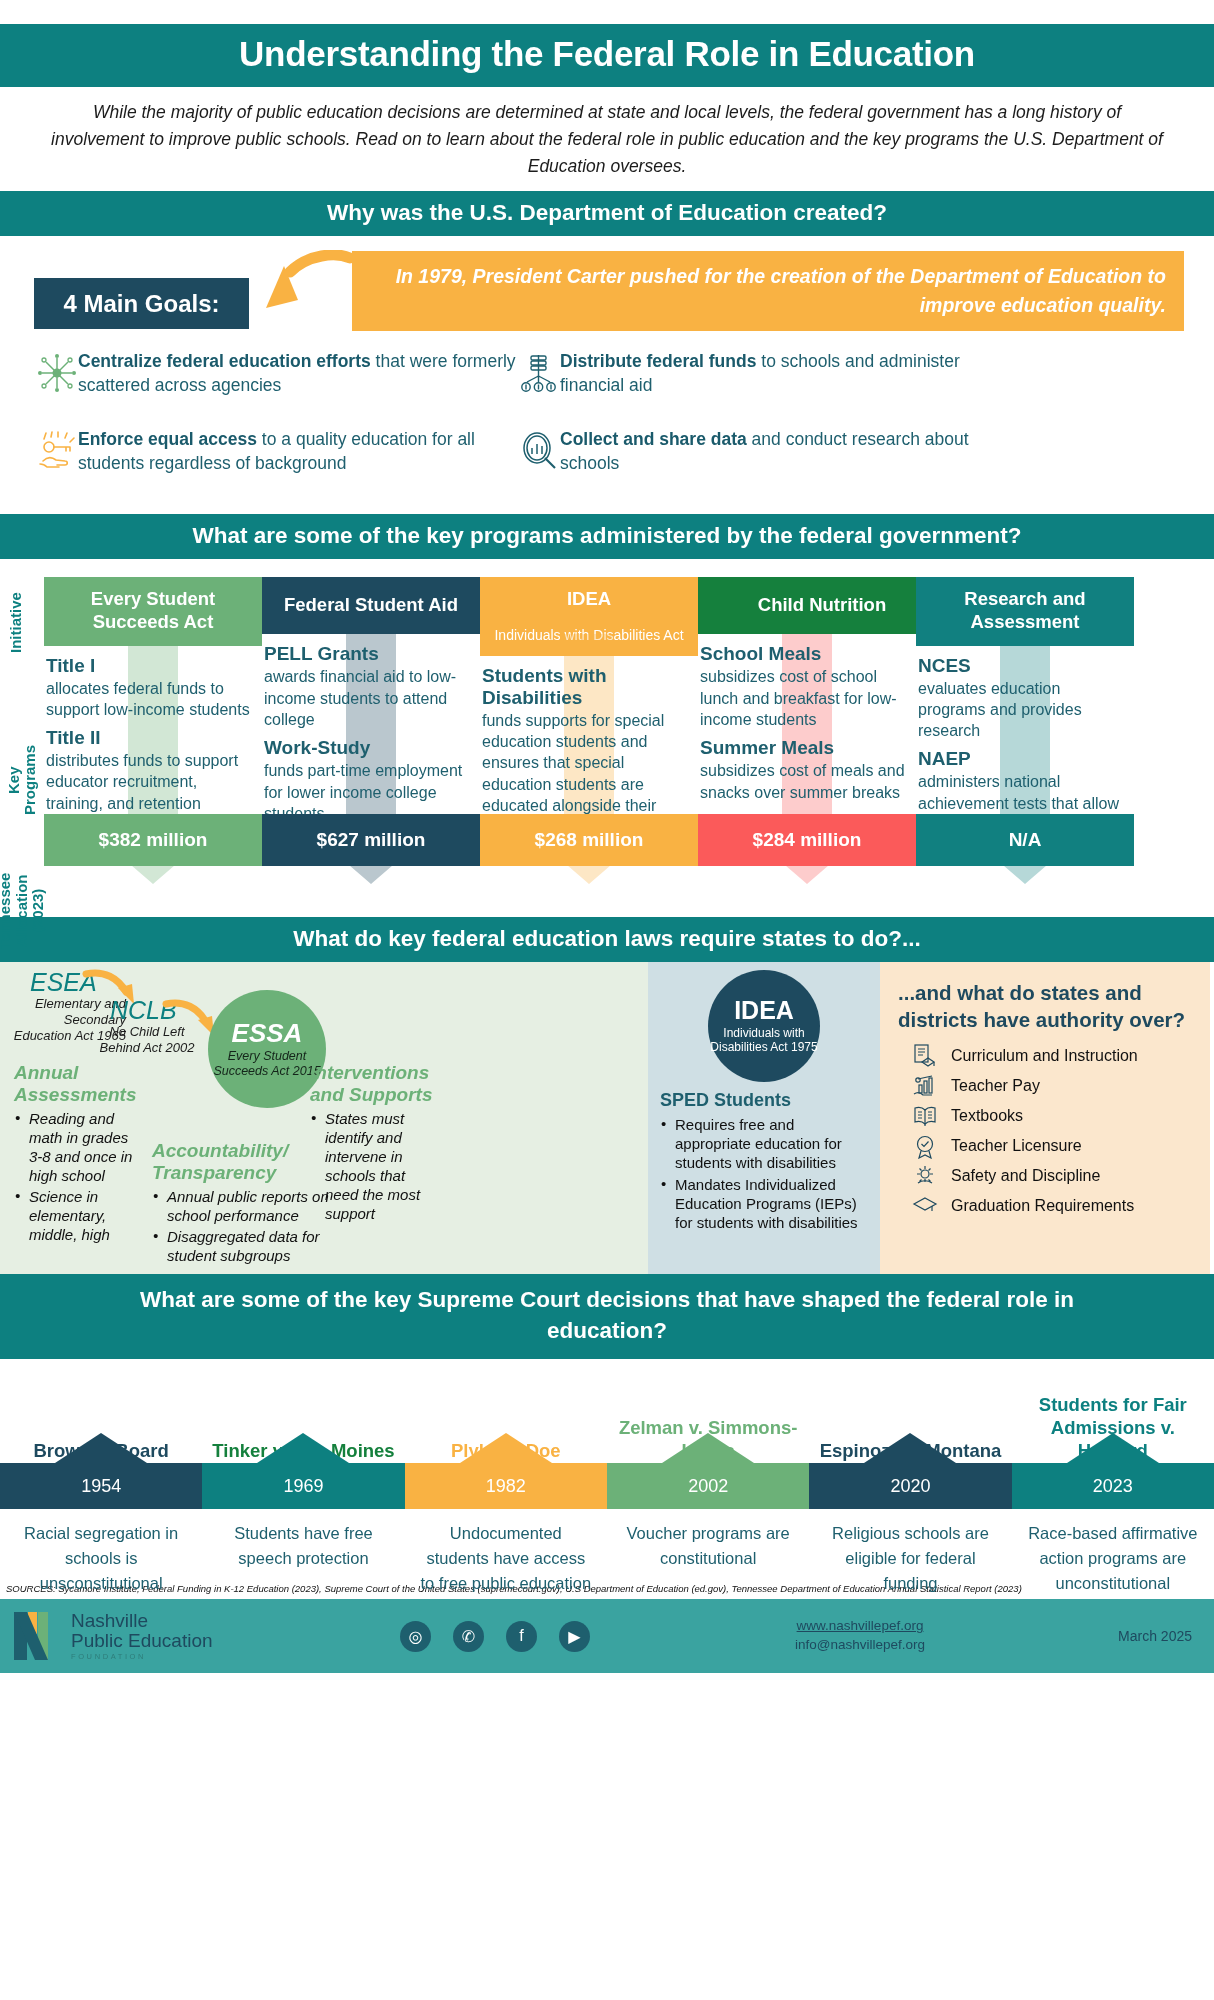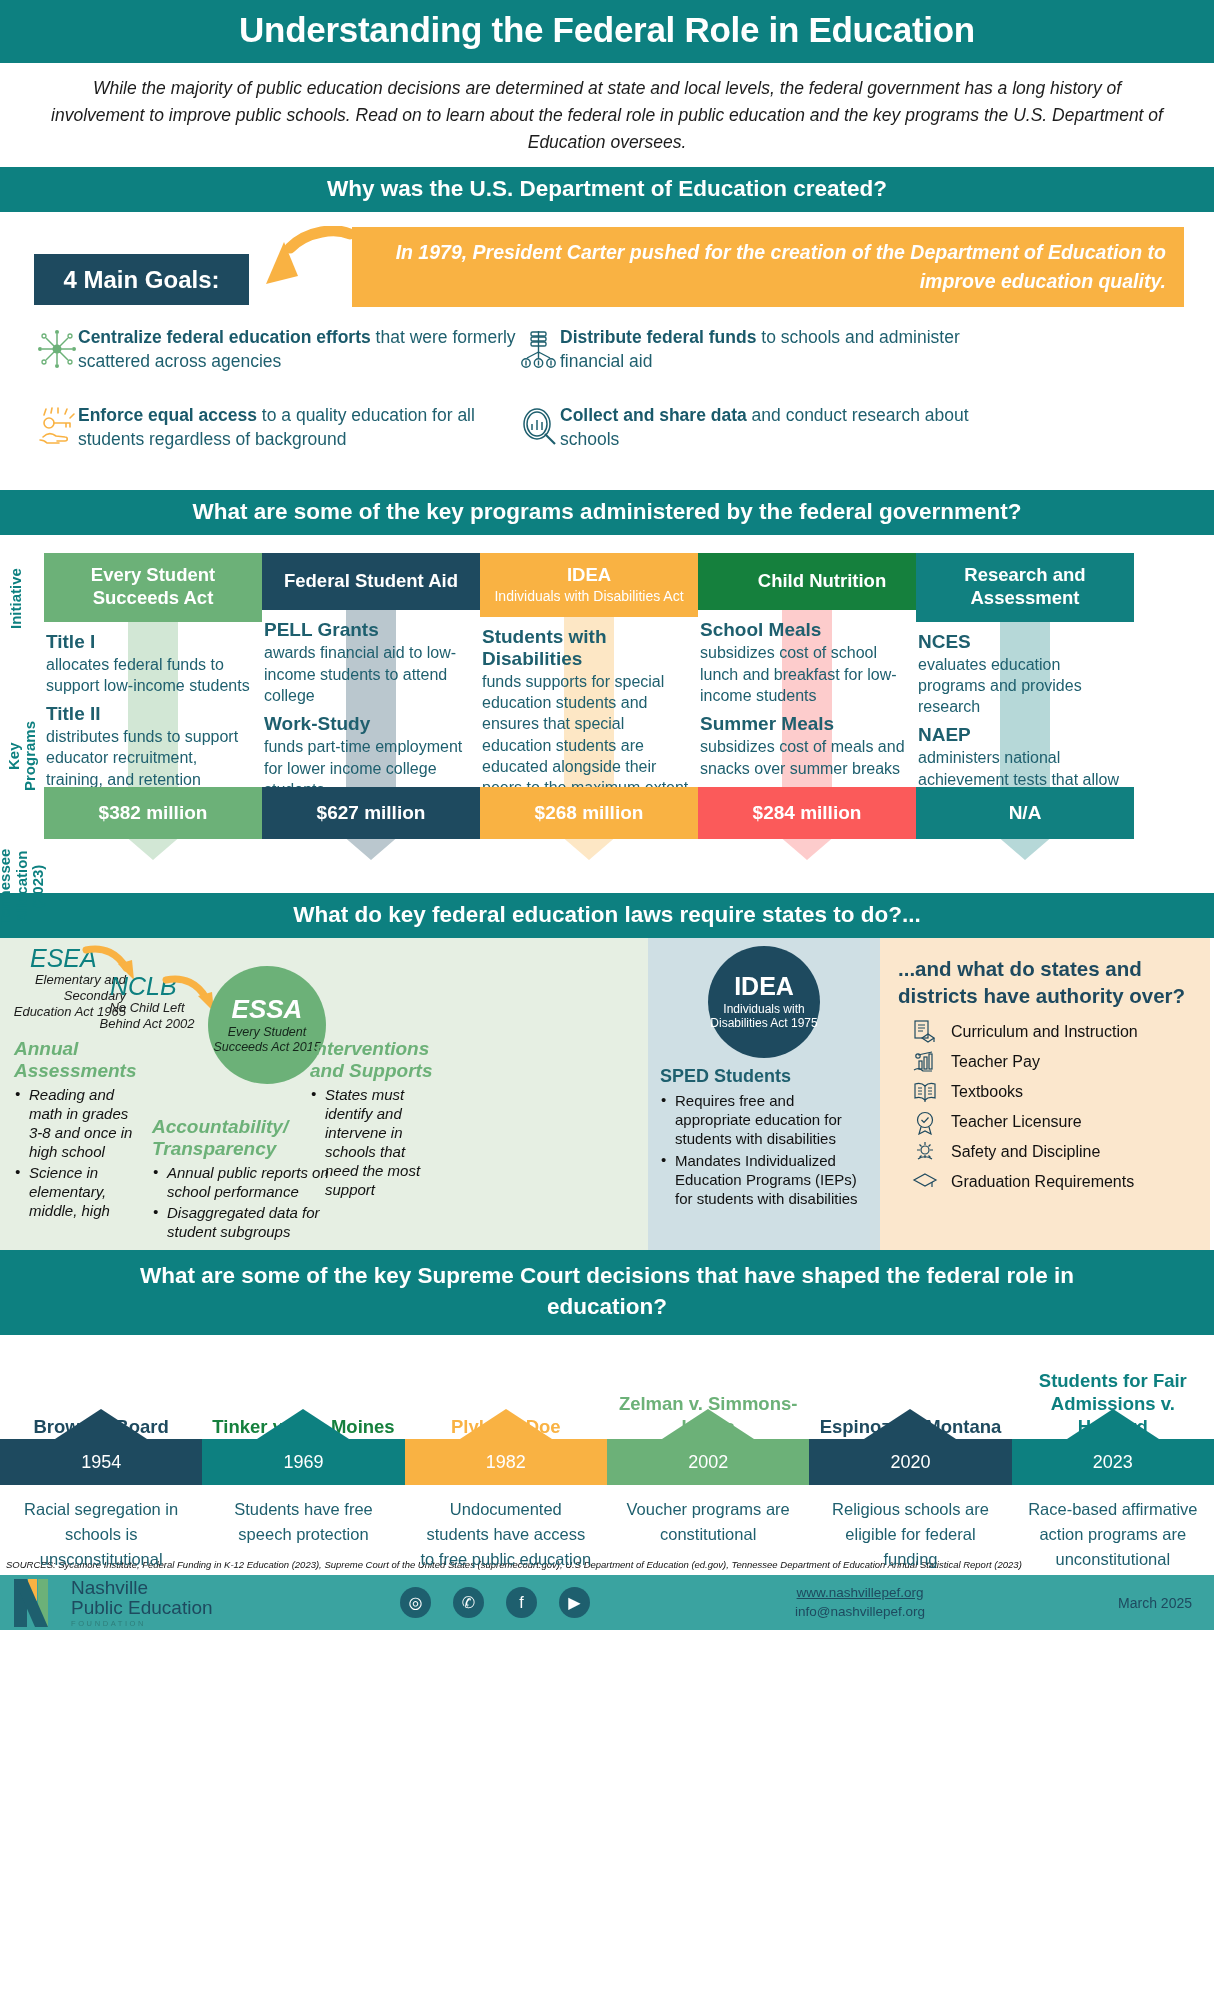--- a/index.html
+++ b/index.html
@@ -17,20 +17,21 @@
   .band-title {
     background: #0d8080;
     color: #fff;
     text-align: center;
     font-weight: bold;
   }
   #main-title {
     font-size: 35px;
     padding: 10px 0 13px;
     letter-spacing: -0.3px;
+    margin-top: 24px;
   }
   #intro {
     padding: 12px 44px 11px;
     text-align: center;
     font-style: italic;
     font-size: 17.5px;
     line-height: 1.55;
     color: #1c1c1c;
   }
   .section-band {
@@ -104,21 +105,21 @@
   }
   .pcol { position: relative; width: 218px; }
   .pcol .phead {
     color: #fff; text-align: center; font-weight: bold;
     font-size: 18.5px; line-height: 1.22;
     padding: 11px 6px 12px;
     min-height: 57px;
     display: flex; flex-direction: column; justify-content: center;
   }
   .pcol .phead .sub {
-    font-weight: normal; font-size: 14px; line-height: 1.2; margin-top: 1px;
+    font-weight: normal; font-size: 14px; line-height: 1.2; margin-top: 16px;
   }
   .arrowwrap {
     position: absolute; left: 50%; transform: translateX(-50%);
     top: 57px; width: 116px; height: 250px; z-index: 0;
     opacity: 0.30;
   }
   .arrowwrap svg { width: 100%; height: 100%; display: block; }
   .pbody { position: relative; z-index: 1; padding: 9px 4px 0 2px; }
   .pbody .pname {
     font-weight: bold; font-size: 19px; color: #1e5f6e;
@@ -240,21 +241,21 @@
     text-align: center; font-size: 16.5px; line-height: 1.5;
     color: #1e5f6e; padding: 12px 13px 0;
   }
 
   
   #sources {
     font-size: 9.5px; font-style: italic; color: #111;
     padding: 6px 8px 5px 6px;
   }
   #footer {
-    height: 55px; background: #3aa3a0; position: relative;
+    height: 74px; background: #3aa3a0; position: relative;
     display: flex; align-items: center;
   }
   #logo { margin-left: 14px; display: flex; align-items: center; gap: 9px; }
   #logo .bars { width: 48px; height: 48px; position: relative; }
   #logo .txt { color: #1e4a5f; line-height: 1.05; }
   #logo .l1 { font-size: 19px; }
   #logo .l2 { font-size: 19px; }
   #logo .l3 { font-size: 7.5px; letter-spacing: 2.6px; color:#2e7d7a; margin-top:2px;}
   #socials { position: absolute; left: 400px; display: flex; gap: 22px; }
   .social {

